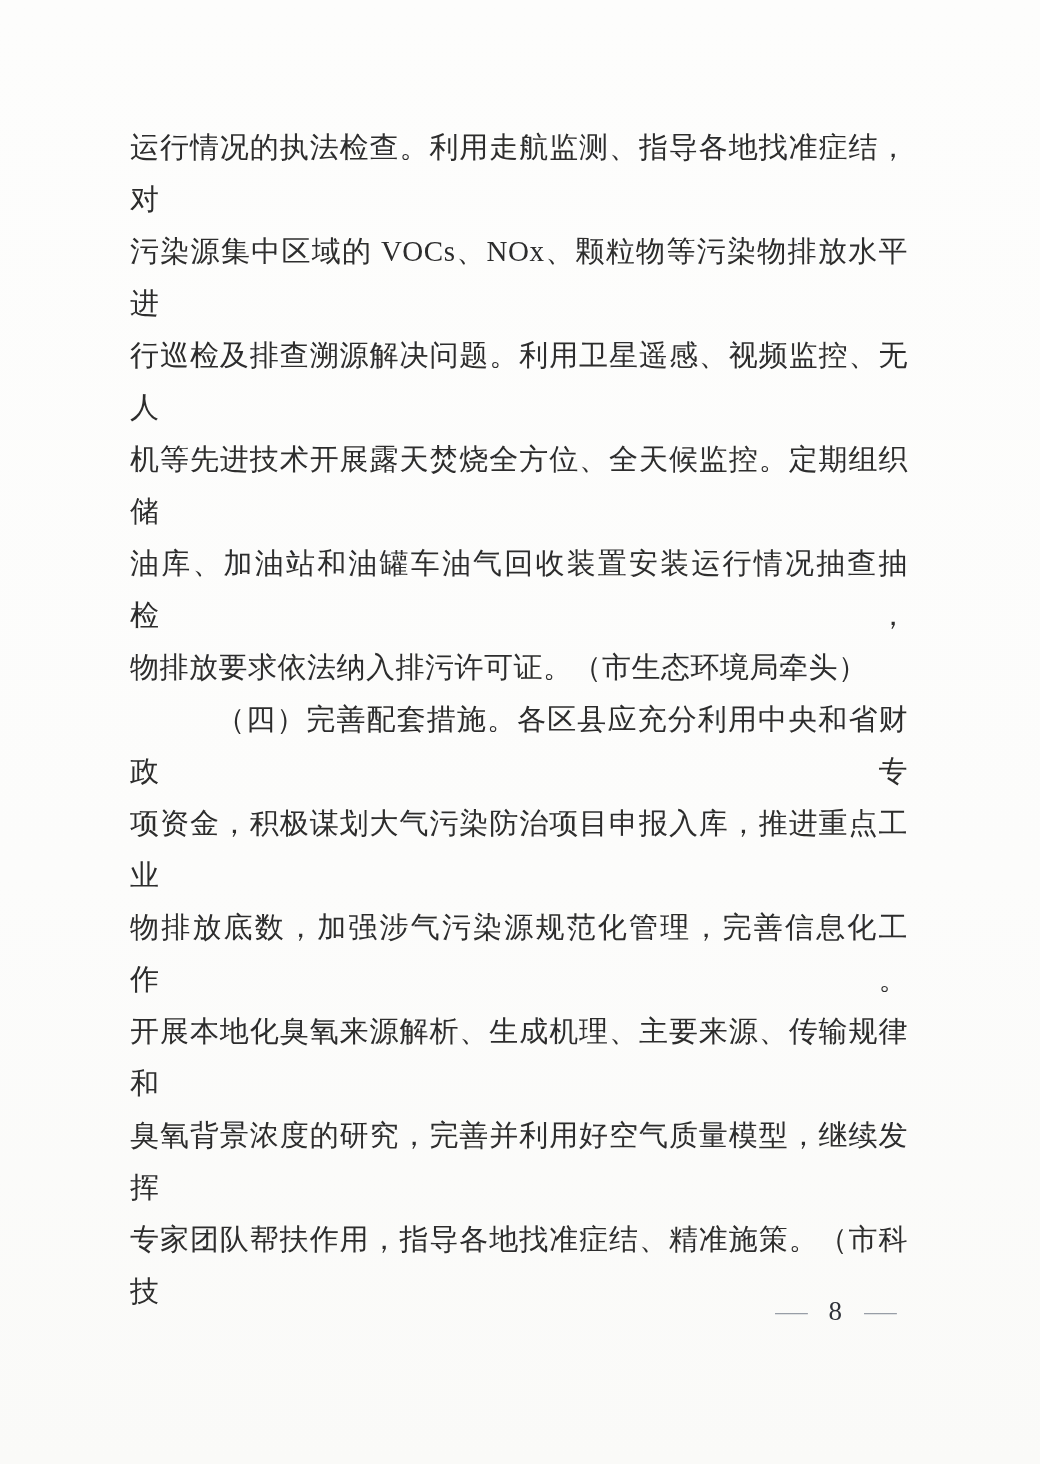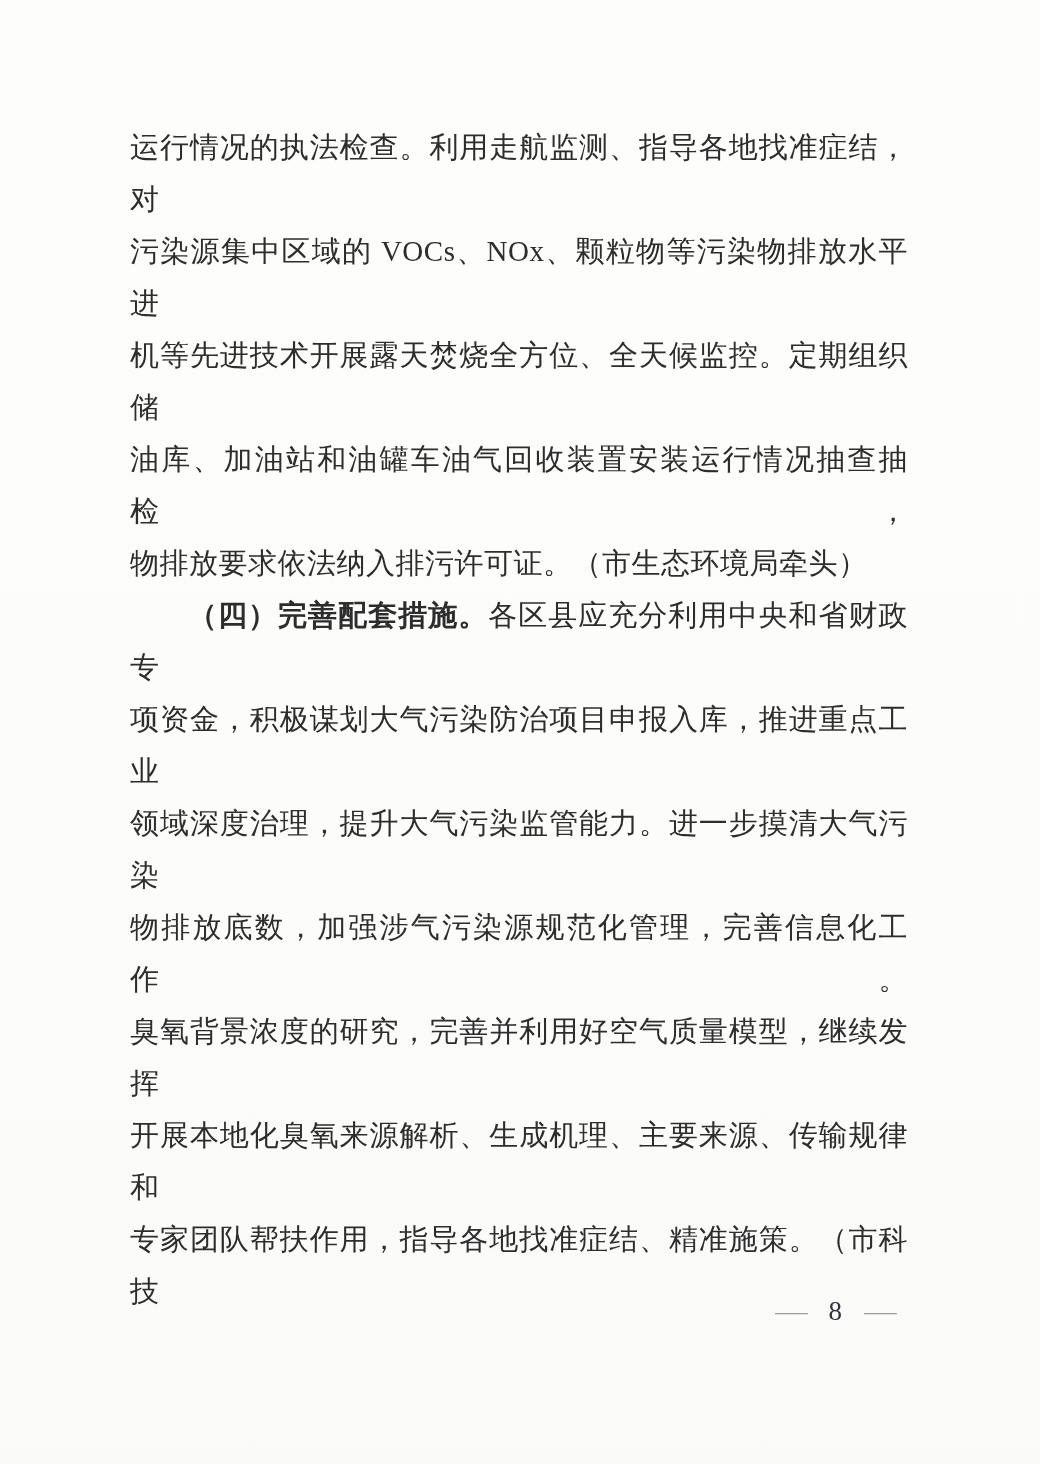--- a/index.html
+++ b/index.html
@@ -42,21 +42,22 @@
   .line.last {
     text-align: right;
     text-align-last: left;
     white-space: normal;
   }
   .ind {
     text-indent: 2em;
   }
   .heading-span {
     
-    font-weight: 700;
+    font-weight: 400;
+    margin-left: 28px;
   }
   .footer-pageno {
     position: absolute;
     top: 1296px;
     right: 146px;
     font-family: "Liberation Serif", "DejaVu Serif", serif;
     font-size: 27px;
     display: flex;
     align-items: center;
     gap: 24px;
@@ -73,32 +74,32 @@
 </head>
 <body>
 
 <div class="page">
 
   <div class="text-block">
 
     <div>
       <div class="line j">运行情况的执法检查。利用走航监测、指导各地找准症结，对</div>
       <div class="line j">污染源集中区域的 VOCs、NOx、颗粒物等污染物排放水平进</div>
+      <div class="line j">行巡检及排查溯源解决问题。利用卫星遥感、视频监控、无人</div>
       <div class="line j">机等先进技术开展露天焚烧全方位、全天候监控。定期组织储</div>
       <div class="line j">油库、加油站和油罐车油气回收装置安装运行情况抽查抽检，</div>
       <div class="line last">物排放要求依法纳入排污许可证。（市生态环境局牵头）</div>
     </div>
 
     <div>
       <div class="line j ind"><span class="heading-span">（四）完善配套措施。</span><span>各区县应充分利用中央和省财政专</span></div>
       <div class="line j">项资金，积极谋划大气污染防治项目申报入库，推进重点工业</div>
-      <div class="line j">领域深度治理，提升大气污染监管能力。进一步摸清大气污染</div>
       <div class="line j">物排放底数，加强涉气污染源规范化管理，完善信息化工作。</div>
+      <div class="line j">开展本地化臭氧来源解析、生成机理、主要来源、传输规律和</div>
       <div class="line j">臭氧背景浓度的研究，完善并利用好空气质量模型，继续发挥</div>
-      <div class="line j">开展本地化臭氧来源解析、生成机理、主要来源、传输规律和</div>
       <div class="line j">专家团队帮扶作用，指导各地找准症结、精准施策。（市科技</div>
 
     </div>
 
   </div>
 
   <div class="footer-pageno">
     <span class="dash">—</span>
     <span class="num">8</span>
     <span class="dash">—</span>

